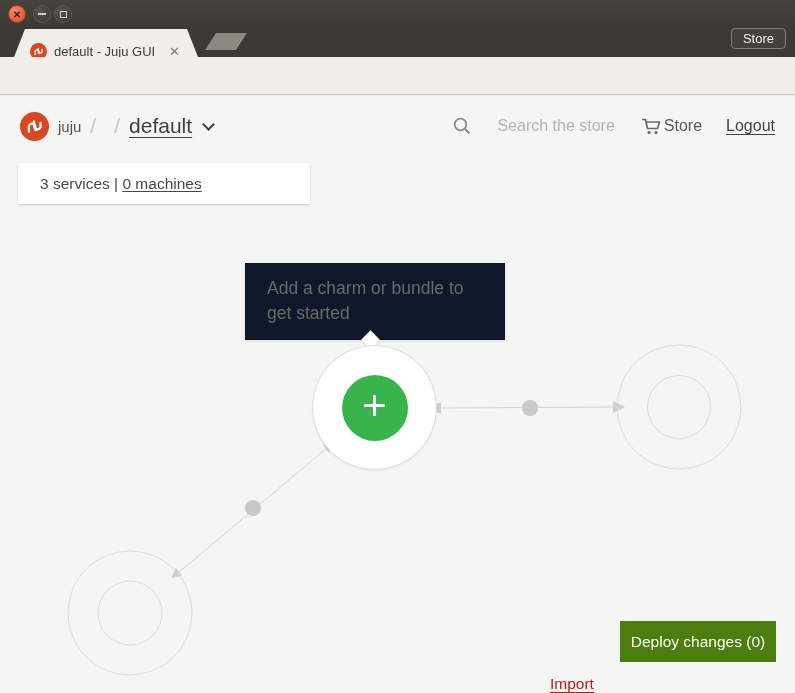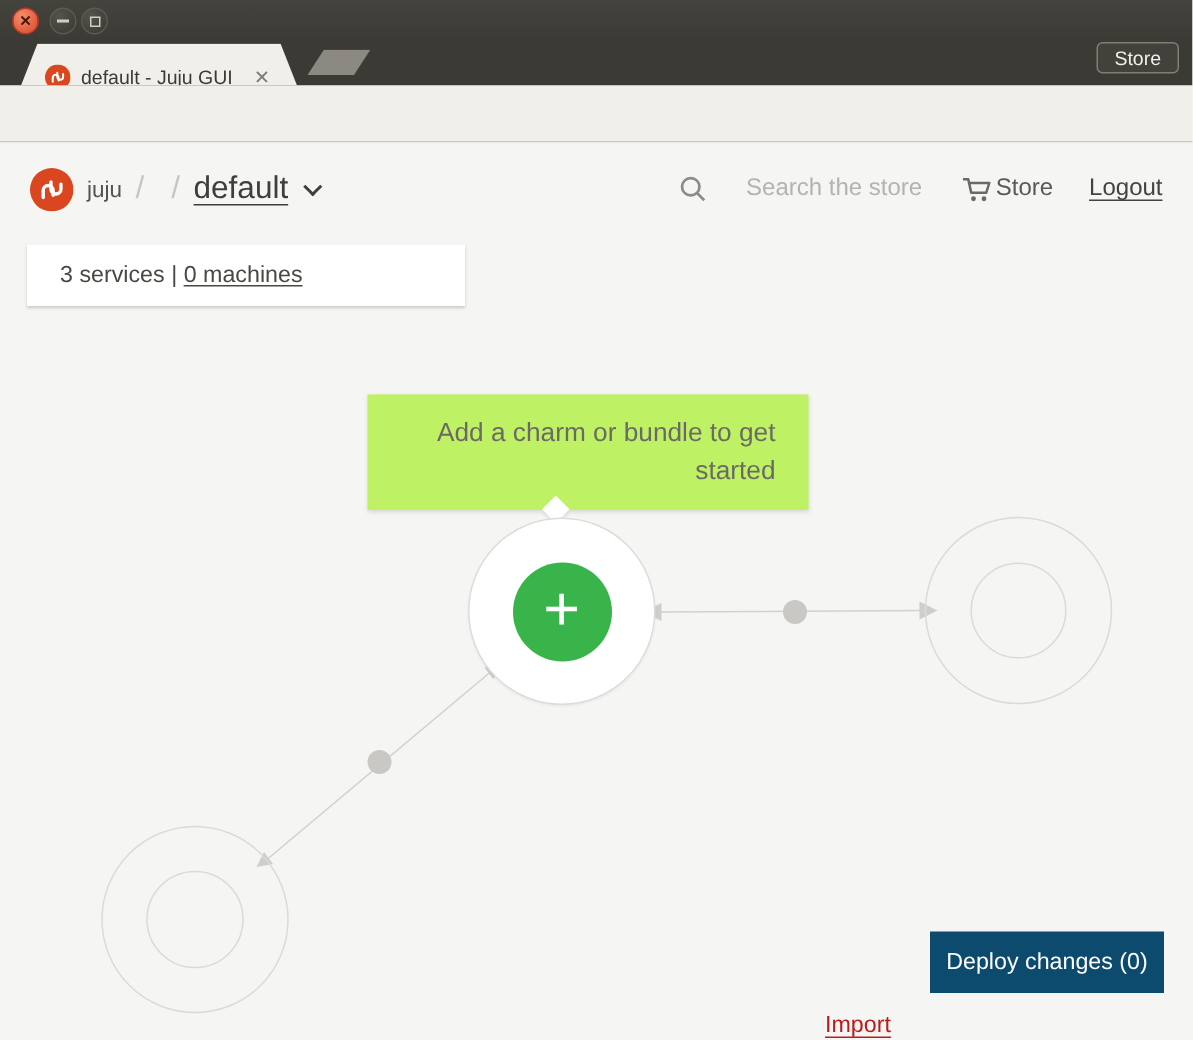--- a/index.html
+++ b/index.html
@@ -69,36 +69,36 @@
   .store-label { font-size:16px; color:#5b5954; }
   .logout-link { font-size:16px; color:#45433e; text-decoration:underline; text-underline-offset:3px; margin-left:12px; }
 
   .status-box { position:absolute; left:18px; top:68px; width:292px; height:41px; background:#fff;
     box-shadow:0 1px 2px rgba(0,0,0,.18); display:flex; align-items:center; padding-left:22px; }
   .status-text { font-size:15.5px; color:#4a4843; }
   .status-text .machines { text-decoration:underline; text-underline-offset:2px; }
 
   .canvas-svg { position:absolute; left:0; top:0; width:795px; height:598px; }
 
-  .tooltip { position:absolute; left:245px; top:168px; width:294px; background:#bef264;
-    box-shadow:0 1px 3px rgba(0,0,0,.13); padding:13px 22px 15px; text-align:right;
+  .tooltip { position:absolute; left:245px; top:168px; width:260px; background:#0f172a;
+    box-shadow:0 1px 3px rgba(0,0,0,.13); padding:13px 22px 15px; text-align:left;
     font-size:17.5px; line-height:1.4; color:#6c6a65; }
   .tooltip:after { content:""; position:absolute; left:119px; bottom:-6px; width:13px; height:13px;
     background:#fff; transform:rotate(45deg); box-shadow:2px 2px 2px rgba(0,0,0,.06); }
 
   .center-node { position:absolute; left:312px; top:250px; width:125px; height:125px; border-radius:50%;
     background:#fff; border:1px solid #dddcd9; box-shadow:0 1px 2px rgba(0,0,0,.05);
     display:flex; align-items:center; justify-content:center; }
   .add-btn { width:66px; height:66px; border-radius:50%; background:#38b44a; border:none;
     display:flex; align-items:center; justify-content:center; cursor:pointer; }
   .add-glyph { color:#fff; font-size:42px; font-weight:200; line-height:1; margin-top:-4px; }
 
   .footer-import { position:absolute; left:550px; top:536px; font-size:15.5px; color:#b91c1c;
     text-decoration:underline; text-underline-offset:3px;margin-top:44px; }
-  .deploy-btn { position:absolute; left:620px; top:526px; width:156px; height:41px; background:#0c4a6e;
+  .deploy-btn { position:absolute; left:620px; top:526px; width:156px; height:41px; background:#4d7c0f;
     border:none; color:#fff; font-size:15.5px; font-family:"Liberation Sans", sans-serif; cursor:pointer; }
 </style>
 </head>
 <body>
 
 <div class="titlebar">
   <div class="winbtn btn-close">✕</div>
   <div class="winbtn btn-min">
       <span class="bar"></span>
     </div>

